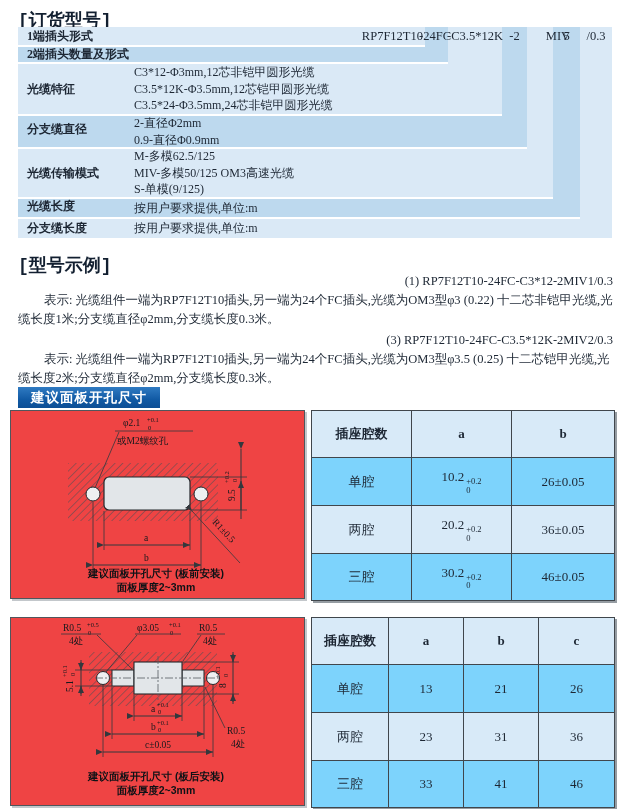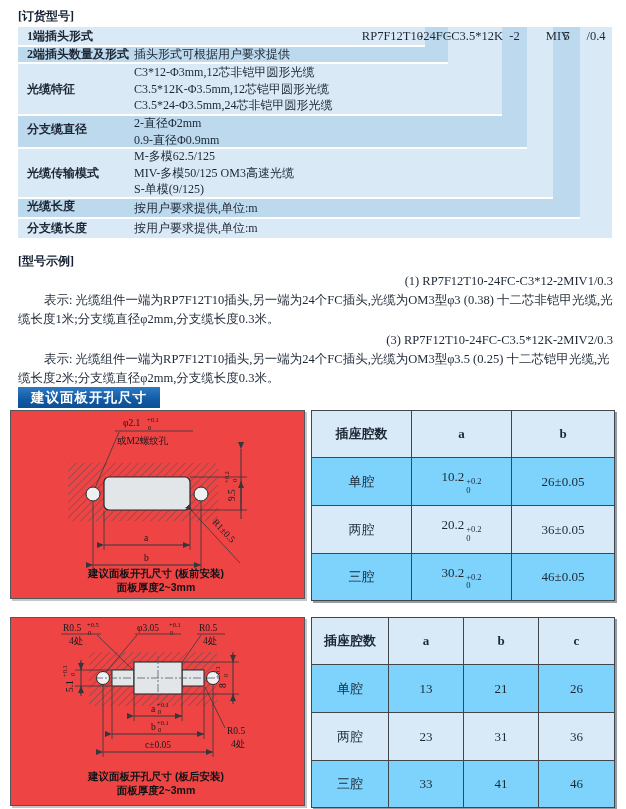--- a/index.html
+++ b/index.html
@@ -1,19 +1,19 @@
 <!DOCTYPE html>
 <html><head>
 <meta charset="utf-8">
 <style>
   html,body{margin:0;padding:0;background:#fff;}
   #page{position:relative;width:626px;height:809px;background:#fff;overflow:hidden;
         font-family:"Liberation Serif","DejaVu Serif",serif;color:#1d2734;}
-  .h1{position:absolute;left:18px;font-size:12px;font-weight:bold;color:#121f30;
-      font-family:Liberation Serif, serif;}
+  .h1{position:absolute;left:18px;font-size:18px;font-weight:bold;color:#121f30;
+      font-family:Liberation Mono, monospace;}
   
   #order-table{position:absolute;left:18px;top:27px;width:594px;height:211px;}
   .step{position:absolute;left:0;top:0;}
   .sep{position:absolute;left:0;height:2px;background:#fff;}
   .olabel{position:absolute;left:9px;width:106px;display:flex;align-items:center;
           font-weight:bold;font-size:12px;white-space:nowrap;}
   .ovals{position:absolute;left:116px;display:flex;flex-direction:column;justify-content:center;
          font-size:12px;line-height:16.5px;white-space:nowrap;}
   .ocode{position:absolute;top:0;height:19px;display:flex;align-items:center;justify-content:center;
          font-size:12.5px;white-space:nowrap;}
@@ -68,23 +68,20 @@
     <div class="sep" style="top:190px;width:562px"></div>
 
     <div class="olabel" style="top:0;height:19px">1端插头形式</div>
     <div class="olabel" style="top:19px;height:17px">2端插头数量及形式</div>
     <div class="olabel" style="top:36px;height:52px">光缆特征</div>
     <div class="olabel" style="top:88px;height:29px">分支缆直径</div>
     <div class="olabel" style="top:121px;height:50px">光缆传输模式</div>
     <div class="olabel" style="top:171px;height:16px">光缆长度</div>
     <div class="olabel" style="top:191px;height:20px">分支缆长度</div>
 
-    <div class="ovals" style="top:19px;height:17px">
-      <div>插头形式可根据用户要求提供</div>
-    </div>
     <div class="ovals" style="top:36px;height:52px">
       <div>C3*12-Φ3mm,12芯非铠甲圆形光缆</div>
       <div>C3.5*12K-Φ3.5mm,12芯铠甲圆形光缆</div>
       <div>C3.5*24-Φ3.5mm,24芯非铠甲圆形光缆</div>
     </div>
     <div class="ovals" style="top:88px;height:33px">
       <div>2-直径Φ2mm</div>
       <div>0.9-直径Φ0.9mm</div>
     </div>
     <div class="ovals" style="top:121px;height:50px">
@@ -98,27 +95,27 @@
     <div class="ovals" style="top:191px;height:20px">
       <div>按用户要求提供,单位:m</div>
     </div>
 
     <div class="ocode" style="left:285px;width:120px;justify-content:flex-end">RP7F12T10</div>
     <div class="ocode" style="left:401px;width:32px">-24FC</div>
     <div class="ocode" style="left:430px;width:54px">-C3.5*12K</div>
     <div class="ocode" style="left:484px;width:25px">-2</div>
     <div class="ocode" style="left:522px;width:36px">MIV</div>
     <div class="ocode" style="left:535px;width:27px">5</div>
-    <div class="ocode" style="left:562px;width:32px">/0.4</div>
+    <div class="ocode" style="left:562px;width:32px">/0.3</div>
   </div>
 
   <div class="h1" style="top:253px">[型号示例]</div>
   <div id="examples" style="top:270px">
     <p class="excode">(1) RP7F12T10-24FC-C3*12-2MIV1/0.3</p>
-    <p class="exdesc">表示: 光缆组件一端为RP7F12T10插头,另一端为24个FC插头,光缆为OM3型φ3 (0.38) 十二芯非铠甲光缆,光缆长度1米;分支缆直径φ2mm,分支缆长度0.3米。</p>
+    <p class="exdesc">表示: 光缆组件一端为RP7F12T10插头,另一端为24个FC插头,光缆为OM3型φ3 (0.22) 十二芯非铠甲光缆,光缆长度1米;分支缆直径φ2mm,分支缆长度0.3米。</p>
     <p class="excode">(3) RP7F12T10-24FC-C3.5*12K-2MIV2/0.3</p>
     <p class="exdesc">表示: 光缆组件一端为RP7F12T10插头,另一端为24个FC插头,光缆为OM3型φ3.5 (0.25) 十二芯铠甲光缆,光缆长度2米;分支缆直径φ2mm,分支缆长度0.3米。</p>
   </div>
 
   <div id="banner">建议面板开孔尺寸</div>
 
   <div class="dbox" style="top:410px">
     <svg width="291" height="184" viewBox="0 0 291 184">
       <defs>
         <pattern id="h1" patternUnits="userSpaceOnUse" width="5.5" height="5.5" patternTransform="rotate(45)">

